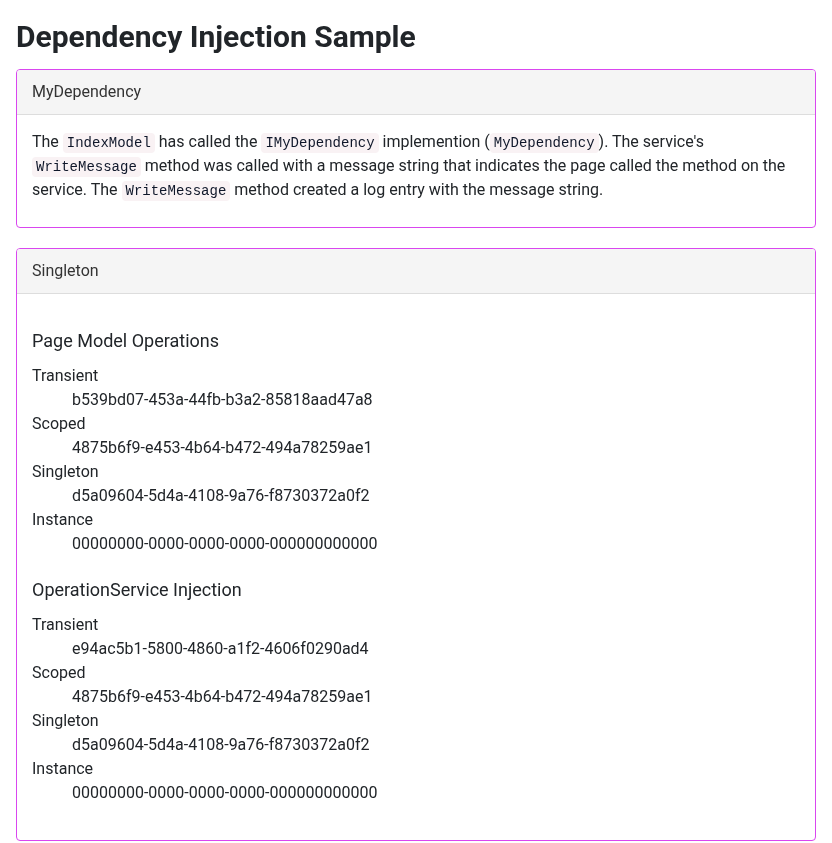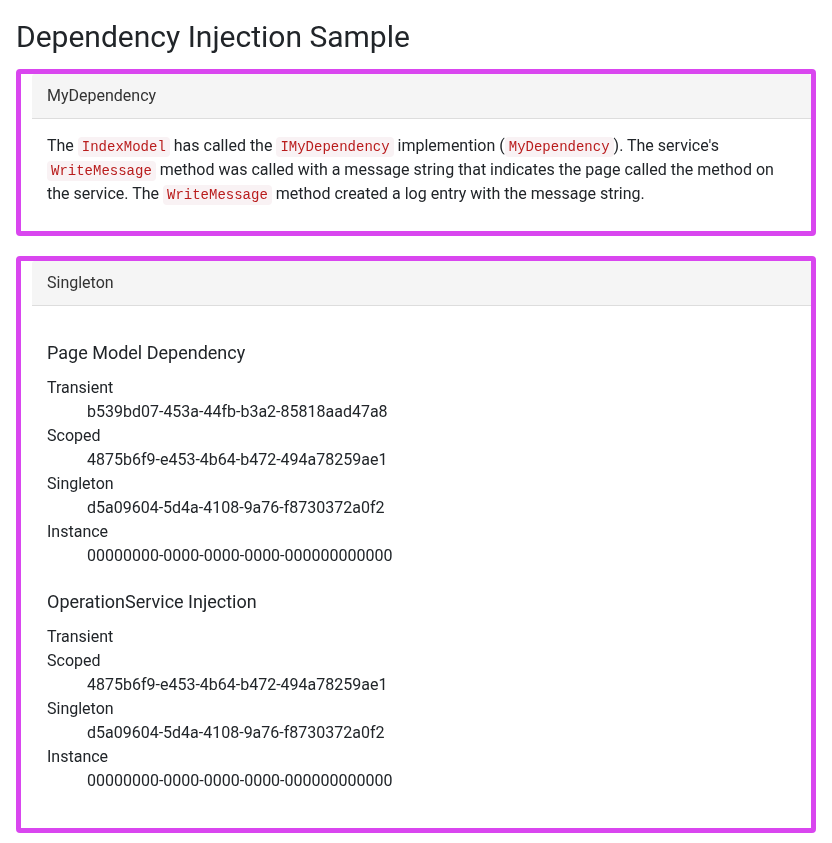--- a/index.html
+++ b/index.html
@@ -10,46 +10,45 @@
       font-size: 16px;
       line-height: 1.5;
       color: #212529;
       background-color: #fff;
       margin: 0;
       padding: 0 16px;
       width: 832px;
     }
     h1 {
       font-size: 30px;
-      font-weight: 400;
+      font-weight: 700;
       margin-top: 14px;
       margin-bottom: 10px;
     }
     .panel {
-      border: 5px solid #d946ef;
+      border: 1px solid #d946ef;
       border-radius: 4px;
       margin-bottom: 20px;
       background-color: #fff;
-      padding-left: 11px;
     }
     .panel-heading {
       padding: 10px 15px;
       background-color: #f5f5f5;
       border-bottom: 1px solid #ddd;
       border-top-left-radius: 3px;
       border-top-right-radius: 3px;
       color: #333;
     }
     .panel-body {
       padding: 15px;
     }
     code {
       font-family: SFMono-Regular, Menlo, Monaco, Consolas, "Liberation Mono", "Courier New", monospace;
       font-size: 87.5%;
-      color: #b91c1c;
+      color: #0f172a;
       background-color: #f9f2f4;
       padding: 2px 4px;
       border-radius: 4px;
       white-space: nowrap;
     }
     h4 {
       font-size: 18px;
       font-weight: 400;
       margin-top: 18px;
       margin-bottom: 10px;
@@ -77,34 +76,35 @@
 <div class="panel">
   <div class="panel-heading">MyDependency</div>
   <div class="panel-body">
     <p><span>The </span><code>IndexModel</code><span> has called the </span><code>IMyDependency</code><span> implemention (</span><code>MyDependency</code><span>). The service's </span><code>WriteMessage</code><span> method was called with a message string that indicates the page called the method on the service. The </span><code>WriteMessage</code><span> method created a log entry with the message string.</span></p>
   </div>
 </div>
 
 <div class="panel">
   <div class="panel-heading">Singleton</div>
   <div class="panel-body">
-    <h4>Page Model Dependency</h4>
+    <h4>Page Model Operations</h4>
     <dl>
       <dt>Transient</dt>
       <dd>b539bd07-453a-44fb-b3a2-85818aad47a8</dd>
       <dt>Scoped</dt>
       <dd>4875b6f9-e453-4b64-b472-494a78259ae1</dd>
       <dt>Singleton</dt>
       <dd>d5a09604-5d4a-4108-9a76-f8730372a0f2</dd>
       <dt>Instance</dt>
       <dd>00000000-0000-0000-0000-000000000000</dd>
     </dl>
     <h4>OperationService Injection</h4>
     <dl>
       <dt>Transient</dt>
+      <dd>e94ac5b1-5800-4860-a1f2-4606f0290ad4</dd>
       <dt>Scoped</dt>
       <dd>4875b6f9-e453-4b64-b472-494a78259ae1</dd>
       <dt>Singleton</dt>
       <dd>d5a09604-5d4a-4108-9a76-f8730372a0f2</dd>
       <dt>Instance</dt>
       <dd>00000000-0000-0000-0000-000000000000</dd>
     </dl>
   </div>
 </div>
 

